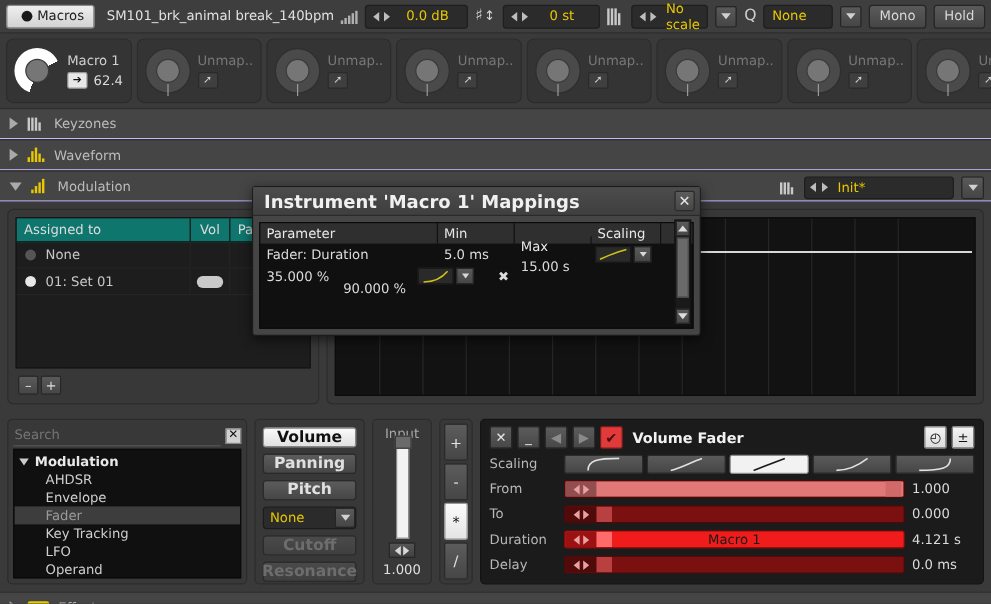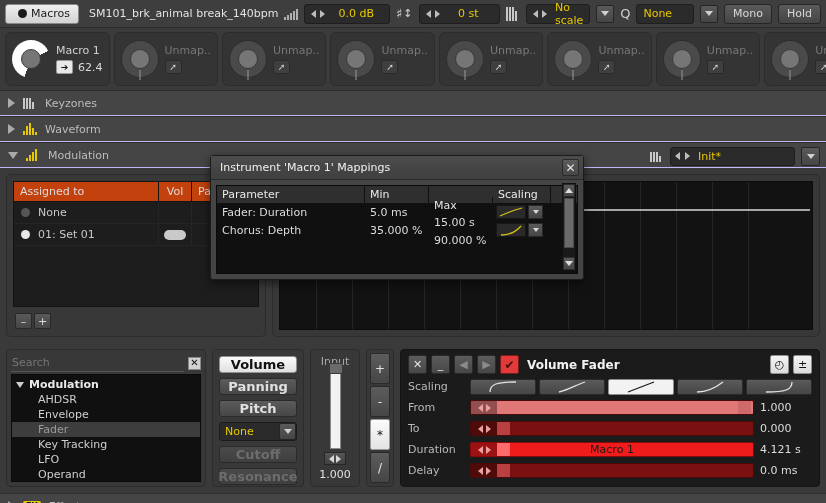--- a/index.html
+++ b/index.html
@@ -91,21 +91,21 @@
   .ico { width:14px;height:12px;display:flex;align-items:flex-end;gap:1px; }
   .ico i { width:2px;background:#c8c8c8;display:block; }
   .ico.yellow i { background:#e8c800; }
   .fxbadge{background:#e8c800;color:#111;font-size:8px;font-weight:bold;padding:1px 3px;border-radius:2px;}
 
   
   .modbody { height:175px; background:#3a3a3a; display:flex; padding:6px; gap:6px; position:relative; }
   .panel { background:#383838; border:1px solid #2c2c2c; border-radius:5px; }
   .assign { width:260px; display:flex; flex-direction:column; }
   .assign-table { flex:1; margin:6px; background:#1d1d1d; border:1px solid #141414; }
-  .thead { display:flex; background:#c2410c; border-bottom:1px solid #151515; height:20px; color:#ddd; }
+  .thead { display:flex; background:#0f766e; border-bottom:1px solid #151515; height:20px; color:#ddd; }
   .th { padding:0 6px; font-size:11px; }
   .th.c1{ flex:1; border-right:1px solid #151515; height:100%; display:flex; align-items:center;}
   .th.cn{ width:33px; border-right:1px solid #151515;height:100%; display:flex; align-items:center; justify-content:center;}
   .trow { display:flex; height:22px; align-items:center; border-bottom:1px solid #252525; }
   .trow .c1{ flex:1; display:flex; align-items:center; gap:8px; padding-left:7px; border-right:1px solid #252525; height:100%;}
   .trow .cn{ width:33px; height:100%; border-right:1px solid #252525; display:flex; align-items:center; justify-content:center;}
   .radio { width:9px;height:9px;border-radius:50%;background:#555; }
   .radio.on { background:#e8e8e8; }
   .pill { width:22px;height:10px;border-radius:5px;background:#c9c9c9; }
   .plusminus { display:flex; gap:2px; margin:0 0 7px 8px; }
@@ -125,21 +125,21 @@
     display:flex;align-items:center;gap:5px;padding:0 4px;width:125px;color:#e8c800;font-size:11px;}
 
   
   .dialog {
     position:absolute; left:210px; top:155px; width:374px; height:125px;
     background:#454545; border:1px solid #1c1c1c; border-radius:3px;
     box-shadow:0 3px 10px rgba(0,0,0,.55); display:flex; flex-direction:column; z-index:50;
   }
   .dlg-title { height:24px; display:flex; align-items:center; justify-content:space-between; padding:0 4px 0 9px;
     background:linear-gradient(to bottom,#4c4c4c,#3f3f3f); border-bottom:1px solid #2a2a2a; }
-  .dlg-title span { color:#f0f0f0; font-size:11px; font-weight:normal; }
+  .dlg-title span { color:#f0f0f0; font-size:15px; font-weight:bold; }
   .xbtn { width:17px;height:17px;background:linear-gradient(to bottom,#5c5c5c,#474747);border:1px solid #2a2a2a;
     border-radius:2px;display:flex;align-items:center;justify-content:center;color:#e6e6e6;font-size:12px;line-height:1;}
   .dlg-body { flex:1; padding:5px; }
   .dlg-table { height:100%; background:#101010; border:1px solid #0a0a0a; display:flex; flex-direction:column; }
   .dhead { display:flex; height:17px; background:#2f2f2f; align-items:center; }
   .dhead div { font-size:11px; color:#e8e8e8; padding-left:5px; border-right:1px solid #111; height:100%; display:flex; align-items:center;}
   .col-param{width:148px;} .col-min{width:64px;} .col-max{width:64px;margin-top:21px;} .col-scal{width:58px;} .col-end{flex:1;border-right:none !important;}
   .drow { display:flex; height:18px; align-items:center; }
   .drow > div { font-size:11px; color:#dcdcdc; padding-left:5px; height:100%; display:flex; align-items:center; }
   .curvebox { width:30px;height:14px;background:#2a2a2a;border:1px solid #171717;display:flex;align-items:center;justify-content:center;}
@@ -513,21 +513,20 @@
                 <polyline points="2,9 9,6 17,3 24,1" fill="none" stroke="#d4c018" stroke-width="1.3"></polyline>
               </svg>
           </div>
           <div class="miniDD"></div>
         </div>
         <div class="col-end">
           <span class="delx">✖</span>
         </div>
       </div>
       <div class="drow">
-        <div class="col-param">Chorus: Depth</div>
         <div class="col-min">35.000 %</div>
         <div class="col-max">90.000 %</div>
         <div class="scalecell">
           <div class="curvebox">
             <svg width="26" height="11">
                 <path d="M3,10 C11,10 17,8 23,1" fill="none" stroke="#d4c018" stroke-width="1.3"></path>
               </svg>
           </div>
           <div class="miniDD"></div>
         </div>

